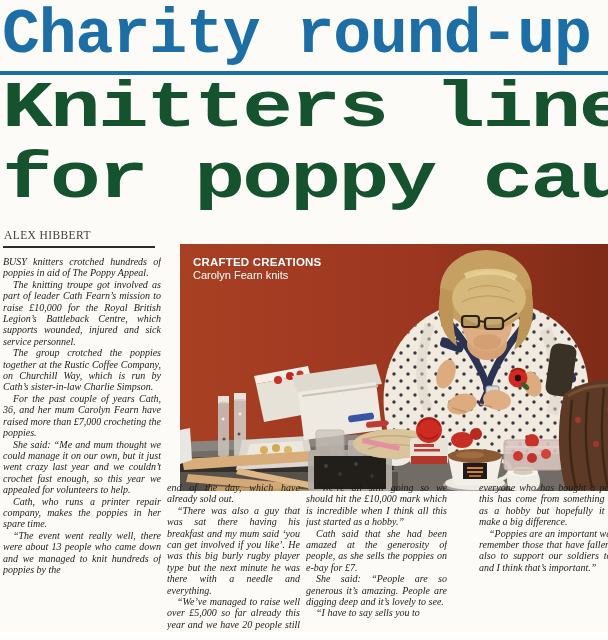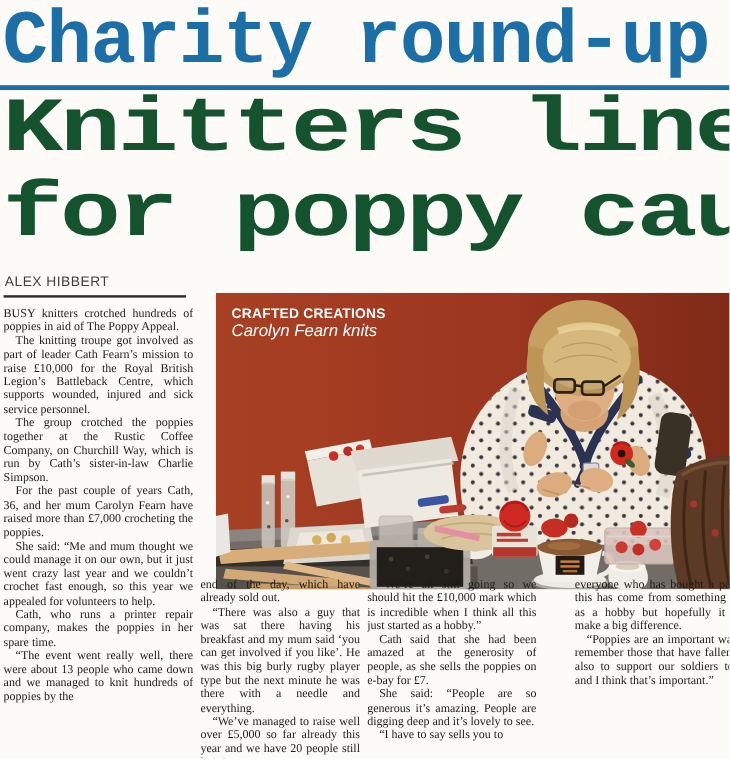--- a/index.html
+++ b/index.html
@@ -19,40 +19,40 @@
   .blue-rule { position:absolute; top:71px; left:0; width:608px; height:4px; background:#1b6ea6; }
 
   
   .headline { position:absolute; top:74px; left:2px; margin:0; color:#14532d;
     font-family:Liberation Mono, monospace; font-weight:700;
     font-size:64px; line-height:71px; letter-spacing:-2px; }
   .headline-line { display:block; transform:scaleX(1.32); transform-origin:0 50%; white-space:nowrap; }
 
   
   .byline { position:absolute; top:229px; left:4px;
-    font-family:Liberation Sans, sans-serif; font-size:11.5px;
+    font-family:Liberation Serif, serif; font-size:11.5px;
     letter-spacing:0.4px; color:#3f3f3f; }
   .byline-rule { position:absolute; top:246px; left:3px; width:152px; height:2px; background:#2c2c2c; }
 
   
   .bodycol { position:absolute; text-align:justify; font-size:10px; line-height:11.4px; overflow:hidden; }
-  .bodycol p { margin:0; }
+  .bodycol p { margin:0;font-style:italic; }
   .bodycol p.indent { text-indent:10px; }
   .col1 { top:256px; left:3px;   width:158px; height:384px; }
   .col2 { top:482px; left:167px; width:133px; height:158px; }
   .col3 { top:482px; left:306px; width:141px; height:158px; }
   .col4 { top:482px; left:455px; width:147px; height:158px;margin-left:24px; }
 
   
   .photo { position:absolute; top:228px; left:164px; width:440px; height:247px; margin:16px; }
   .photo svg { position:absolute; top:0; left:0; display:block; }
   .photo figcaption { position:absolute; top:12px; left:13px; color:#ffffff;
     font-family:"Liberation Sans", sans-serif; }
   .cap-title { font-weight:700; font-size:11.5px; line-height:13px; letter-spacing:0.2px; }
-  .cap-line  { font-size:14px; line-height:13px;font-style:italic; }
+  .cap-line  { font-size:11px; line-height:13px; }
 </style>
 </head>
 <body>
 
 <div class="page">
 
   <header class="masthead">
     <h1>Charity round-up</h1>
   </header>
   <div class="blue-rule"></div>

